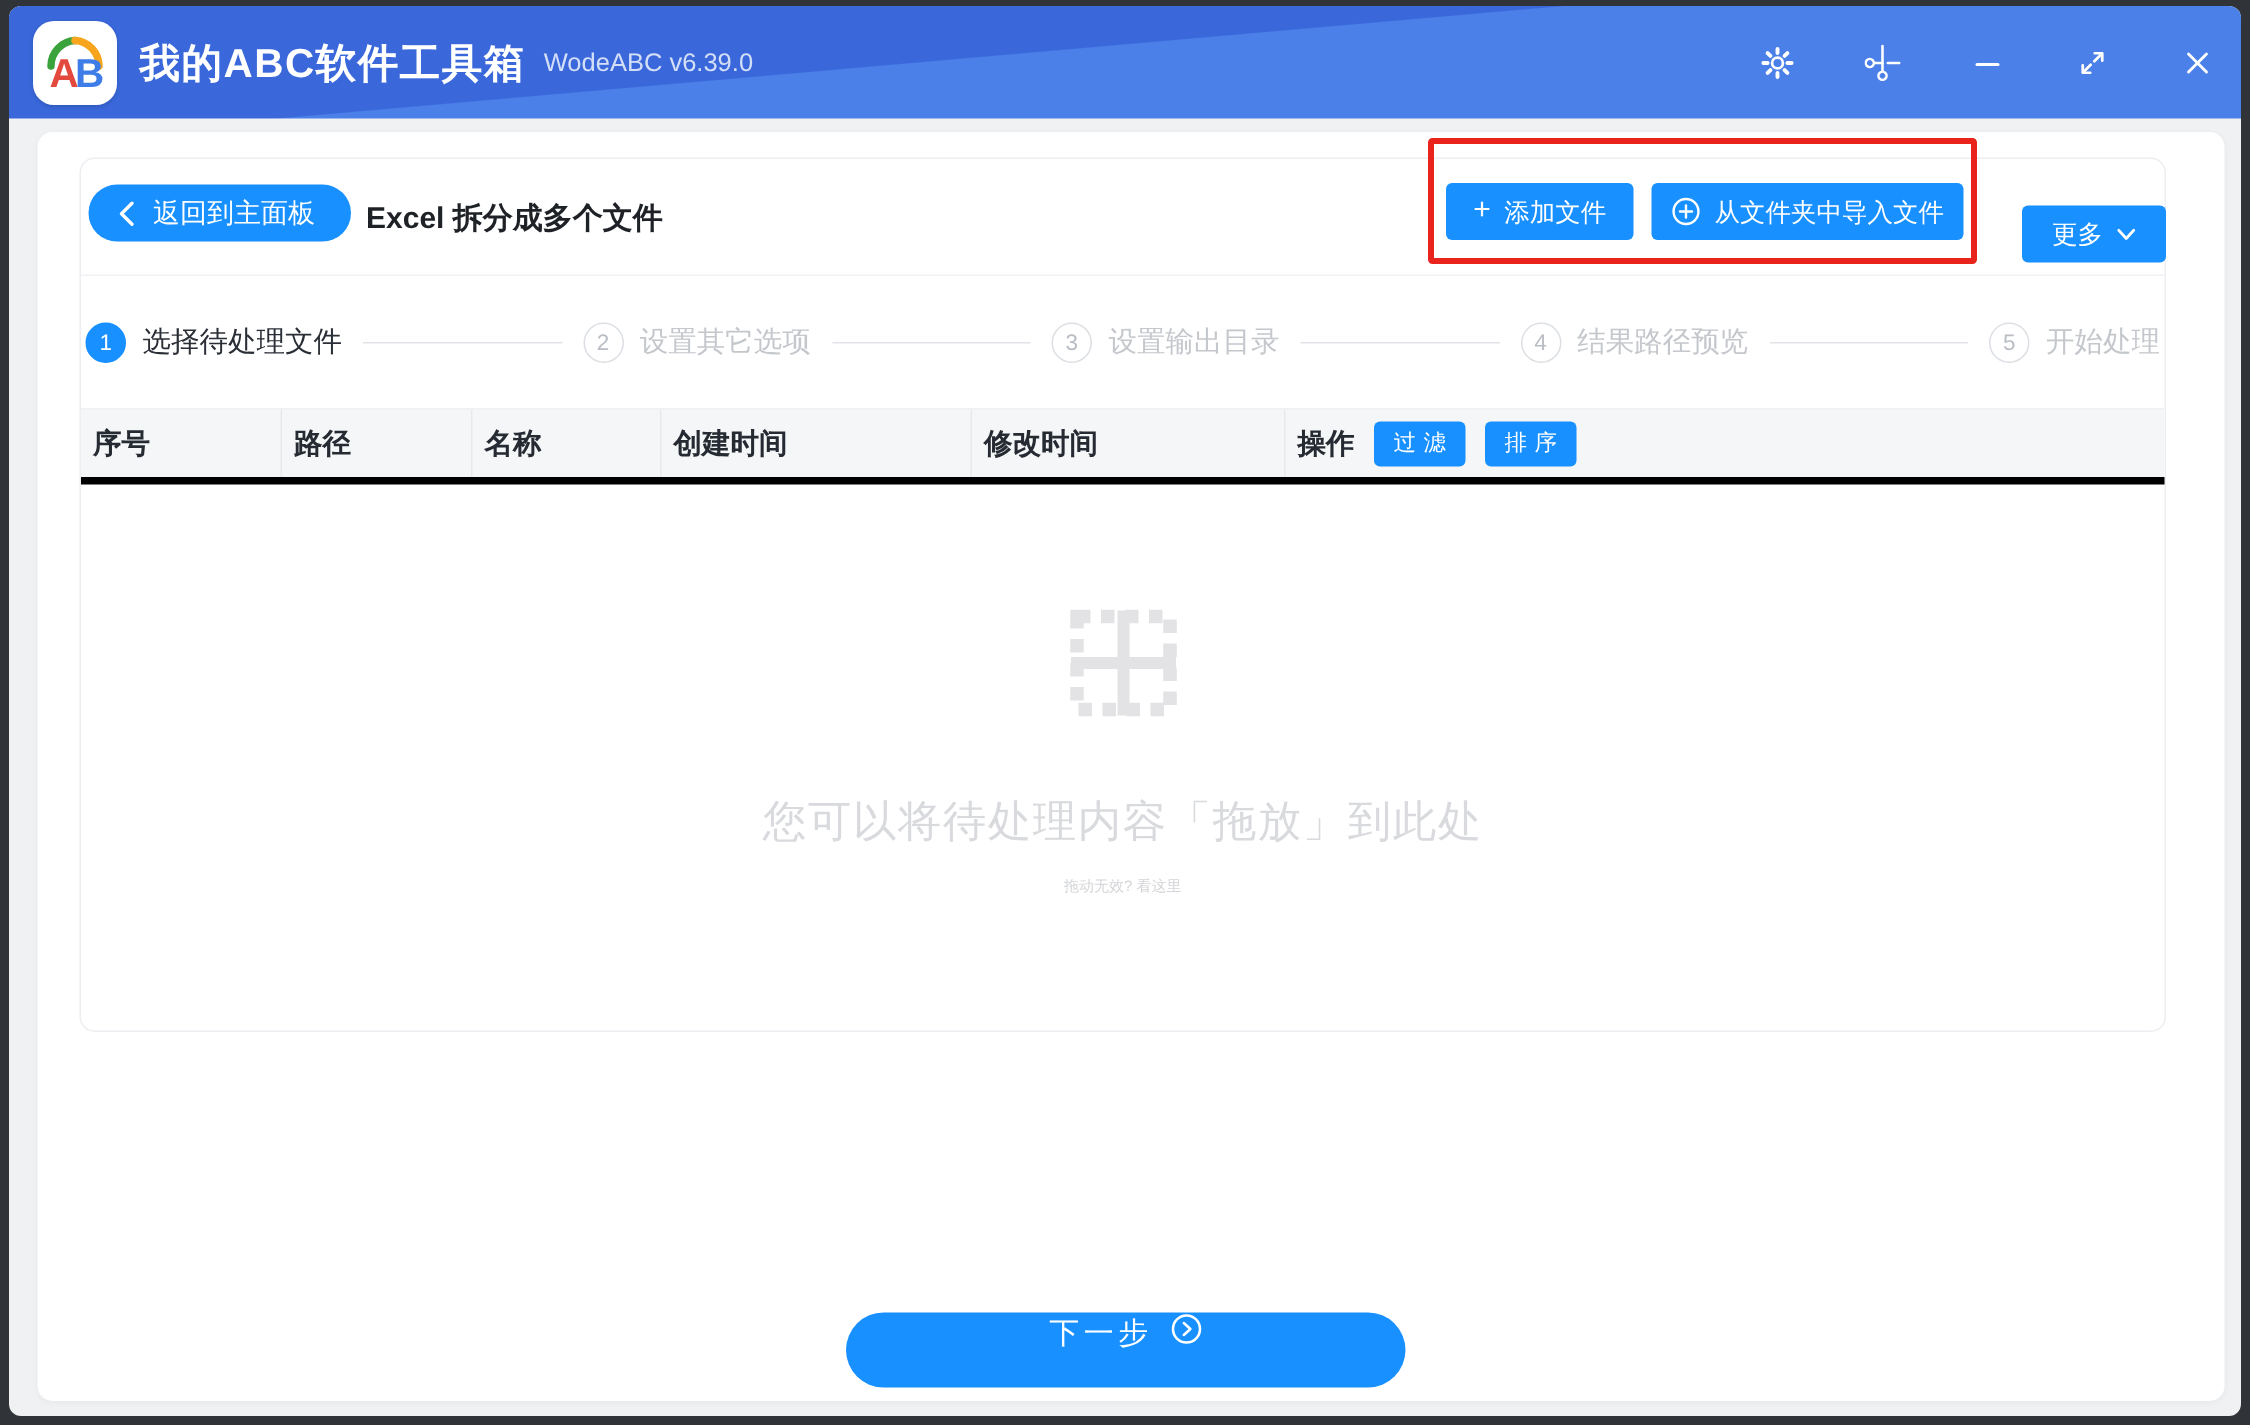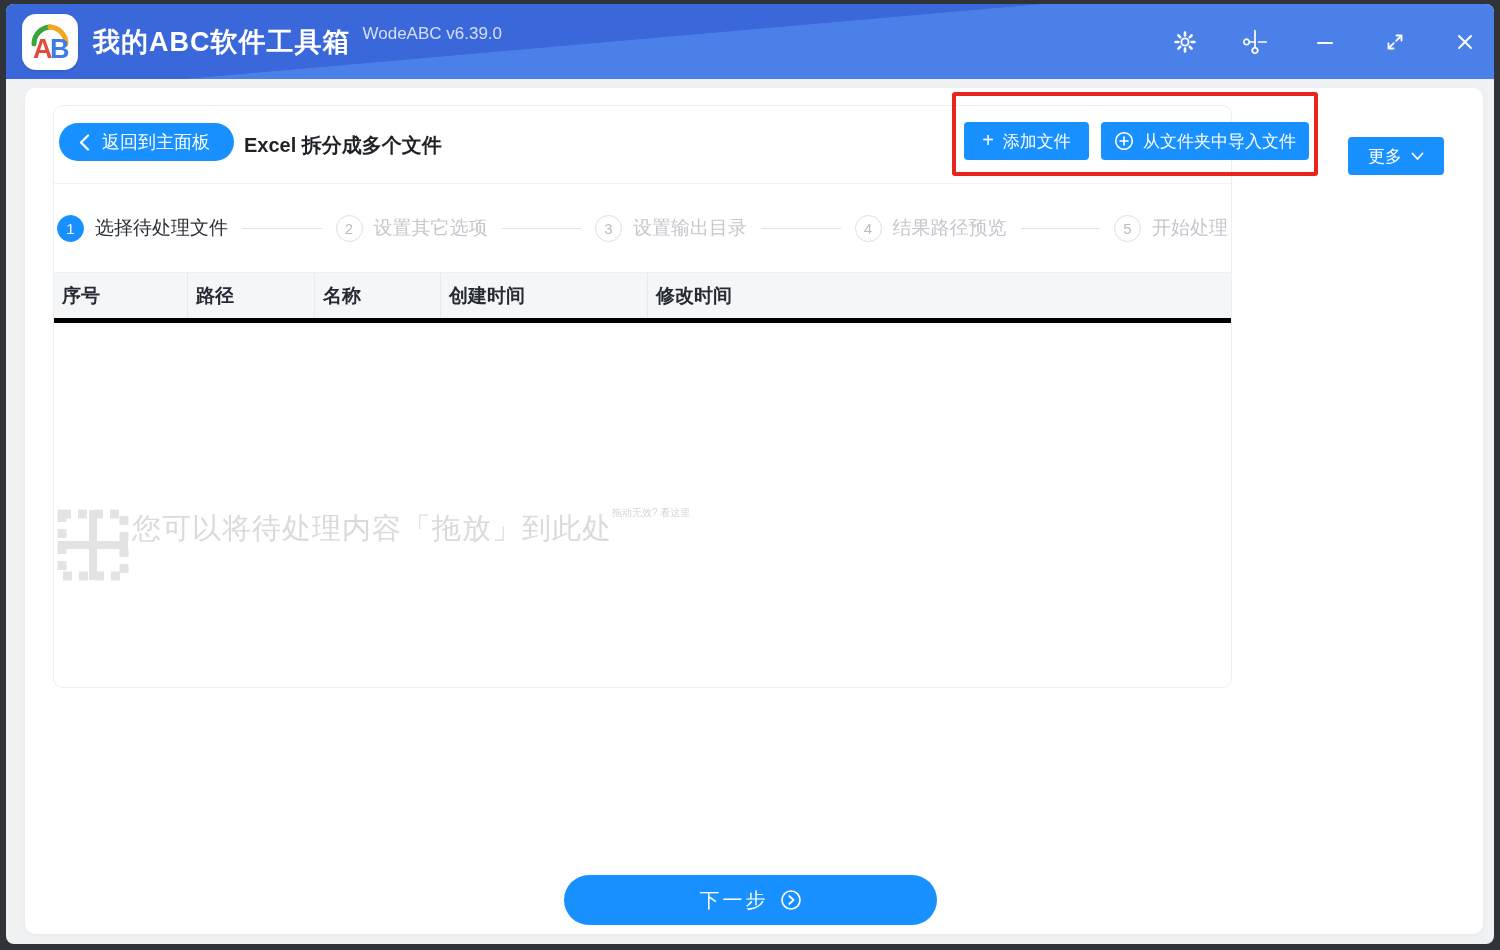--- a/index.html
+++ b/index.html
@@ -23,34 +23,34 @@
   .logo {
     width:56px; height:56px; margin-left:16px; background:#fff;
     border-radius:14px; flex:0 0 auto;
     display:flex; align-items:center; justify-content:center;
     box-shadow:0 1px 3px rgba(0,0,0,.15);
   }
   .app-title {
     color:#fff; font-size:27px; font-weight:bold; margin-left:15px; letter-spacing:1px;
   }
   .app-version { color:rgba(255,255,255,.78); font-size:17px; margin-left:12px; }
-  .titlebar-row { display:flex; align-items:flex-start; }
+  .titlebar-row { display:flex; align-items:center; }
   .tb-icons {
     margin-left:auto; display:flex; align-items:center; gap:46px; padding-right:17px;
   }
   .tb-icon { width:24px; height:24px; display:flex; align-items:center; justify-content:center; cursor:pointer; }
   .tb-icon svg { display:block; }
 
   
   .panel {
     position:absolute; left:25px; top:88px; width:1458px; height:846px;
     background:#fff; border-radius:10px; box-shadow:0 1px 4px rgba(0,0,0,.04);
   }
   .content-box {
-    position:absolute; left:53px; top:105px; width:1179px; height:583px;
+    position:absolute; left:53px; top:105px; width:1391px; height:583px;
     border:1px solid #ECEEF1; border-radius:10px; background:#fff;
   }
   
   .box-header { position:absolute; left:0; top:0; right:0; height:78px; border-bottom:1px solid #F0F2F4; }
   .back-btn {
     position:absolute; left:5px; top:17px; height:38px; padding:0 24px 0 20px;
     background:#1890FF; border:none; border-radius:19px; color:#fff; font-size:18px;
     display:flex; align-items:center; gap:12px; cursor:pointer;
     font-family:"Liberation Sans", sans-serif;
   }
@@ -98,31 +98,31 @@
   .th-cell:last-child { border-right:none; flex:1 1 auto; gap:13px; }
   .mini-btn {
     height:30px; padding:0 8px 0 13px; background:#1890FF; border:none; border-radius:4px;
     color:#fff; font-size:15px; letter-spacing:5px; cursor:pointer;
     display:flex; align-items:center; font-family:"Liberation Sans", sans-serif;
   }
 
   
   .dropzone {
     position:absolute; left:0; right:0; top:217px; bottom:0;
-    display:flex; flex-direction:row; align-items:center;
+    display:flex; flex-direction:column; align-items:center;
   }
   .drop-icon { margin-top:80px; }
   .drop-main { margin-top:47px; font-size:29px; color:#D9DADD; letter-spacing:1px; }
   .drop-hint { margin-top:16px; font-size:10px; color:#D4D5D8; cursor:pointer; }
 
   
   .next-btn {
     position:absolute; left:564px; top:875px; width:373px; height:50px;
     background:#1890FF; border:none; border-radius:25px; color:#fff; font-size:20px;
-    display:flex; align-items:center; justify-content:center; gap:11px; cursor:pointer;
+    display:flex; align-items:flex-start; justify-content:center; gap:11px; cursor:pointer;
     letter-spacing:3px; font-family:Liberation Sans, sans-serif;
   }
 
   
   .annotation {
     position:absolute; left:952px; top:92px; width:366px; height:84px;
     border:4px solid #E8241C; border-radius:3px; pointer-events:none; z-index:50;
   }
 </style>
 </head>
@@ -251,20 +251,25 @@
       <div class="step-label">开始处理</div>
     </div>
   </div>
 
   <div class="table-header">
     <div class="th-cell" style="width:134px">序号</div>
     <div class="th-cell" style="width:127px">路径</div>
     <div class="th-cell" style="width:126px">名称</div>
     <div class="th-cell" style="width:207px">创建时间</div>
     <div class="th-cell" style="width:209px">修改时间</div>
+    <div class="th-cell">
+      <span>操作</span>
+      <button class="mini-btn">过滤</button>
+      <button class="mini-btn">排序</button>
+    </div>
   </div>
 
   <div class="dropzone">
     <svg class="drop-icon" width="78" height="78" viewBox="0 0 78 78">
       <rect x="8" y="8" width="62" height="62" fill="none" stroke="#E3E3E5" stroke-width="9" stroke-dasharray="9 7"></rect>
       <rect x="35" y="4" width="8" height="70" fill="#E3E3E5"></rect>
       <rect x="4" y="35" width="70" height="8" fill="#E3E3E5"></rect>
     </svg>
     <div class="drop-main">您可以将待处理内容「拖放」到此处</div>
     <div class="drop-hint">拖动无效? 看这里</div>

